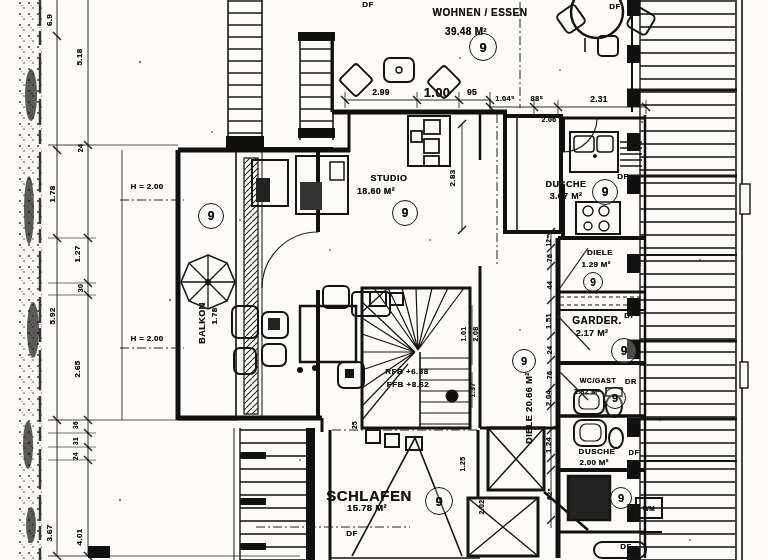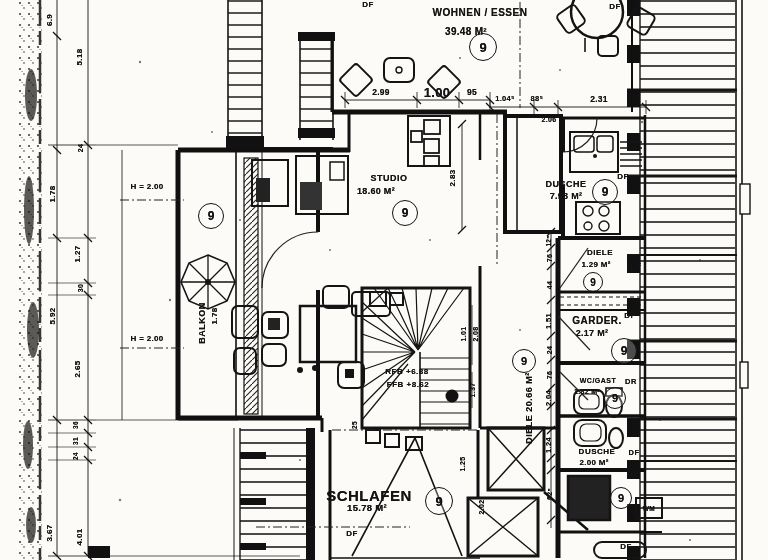--- a/index.html
+++ b/index.html
@@ -317,21 +317,21 @@
     <path d="M547 236 l8 -8 M547 252 l8 -8 M547 270 l8 -8 M547 304 l8 -8 M547 340 l8 -8 M547 364 l8 -8 M547 392 l8 -8 M547 410 l8 -8 M547 434 l8 -8 M547 462 l8 -8 M547 474 l8 -8 M547 524 l8 -8" stroke-width="1.3"></path>
     <path d="M472 305 V365 M472 372 V408" stroke-width=".8"></path>
   </g>
 </svg>
 
   <div class="lab b" style="left:480px;top:13px;font-size:10px">WOHNEN / ESSEN</div>
   <div class="lab" style="left:466px;top:32px;font-size:10px">39.48 M²</div>
   <div class="lab b" style="left:389px;top:178px;font-size:9px">STUDIO</div>
   <div class="lab" style="left:376px;top:191px;font-size:9px">18.60 M²</div>
   <div class="lab b" style="left:566px;top:184px;font-size:9px">DUSCHE</div>
-  <div class="lab" style="left:566px;top:196px;font-size:9px">7.98 M²</div>
+  <div class="lab" style="left:566px;top:196px;font-size:9px">3.67 M²</div>
   <div class="lab b" style="left:600px;top:253px;font-size:8px">DIELE</div>
   <div class="lab" style="left:596px;top:265px;font-size:8px">1.29 M²</div>
   <div class="lab b" style="left:597px;top:321px;font-size:10px">GARDER.</div>
   <div class="lab" style="left:592px;top:333px;font-size:9px">2.17 M²</div>
   <div class="lab b" style="left:598px;top:380px;font-size:7px">WC/GAST</div>
   <div class="lab" style="left:587px;top:391px;font-size:7px">1.82 M²</div>
   <div class="lab b" style="left:597px;top:452px;font-size:8px">DUSCHE</div>
   <div class="lab" style="left:594px;top:463px;font-size:8px">2.00 M²</div>
   <div class="lab b" style="left:369px;top:495px;font-size:15px">SCHLAFEN</div>
   <div class="lab" style="left:367px;top:508px;font-size:9.5px">15.78 M²</div>

